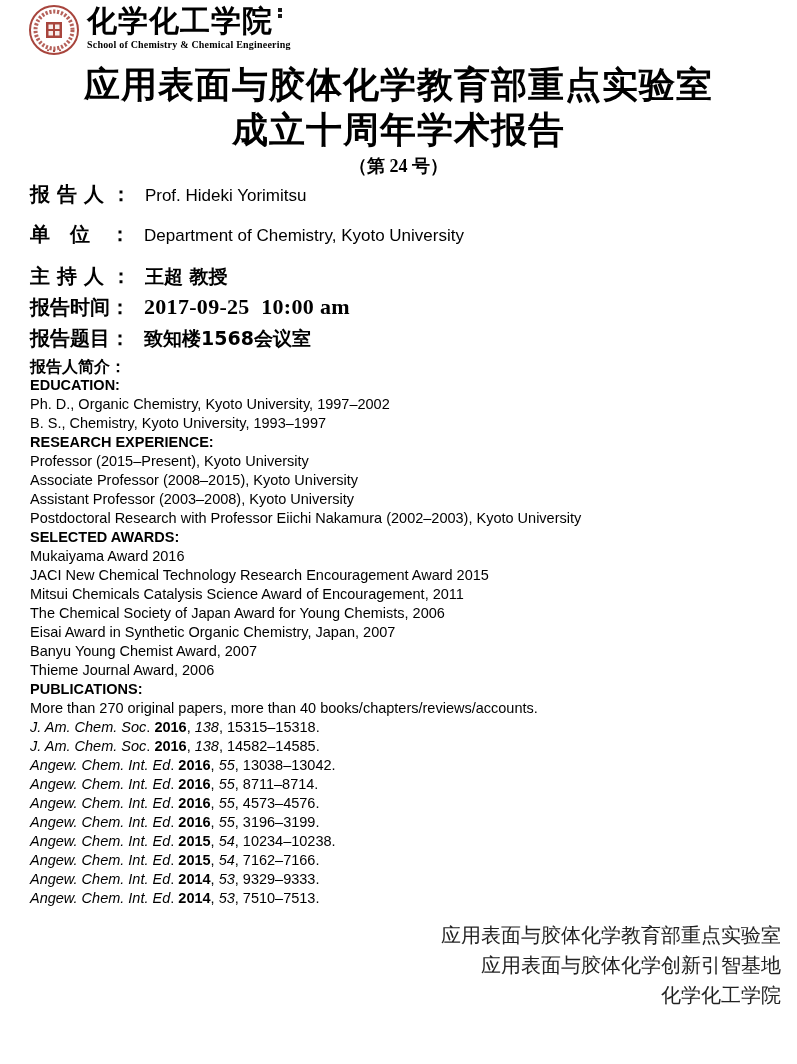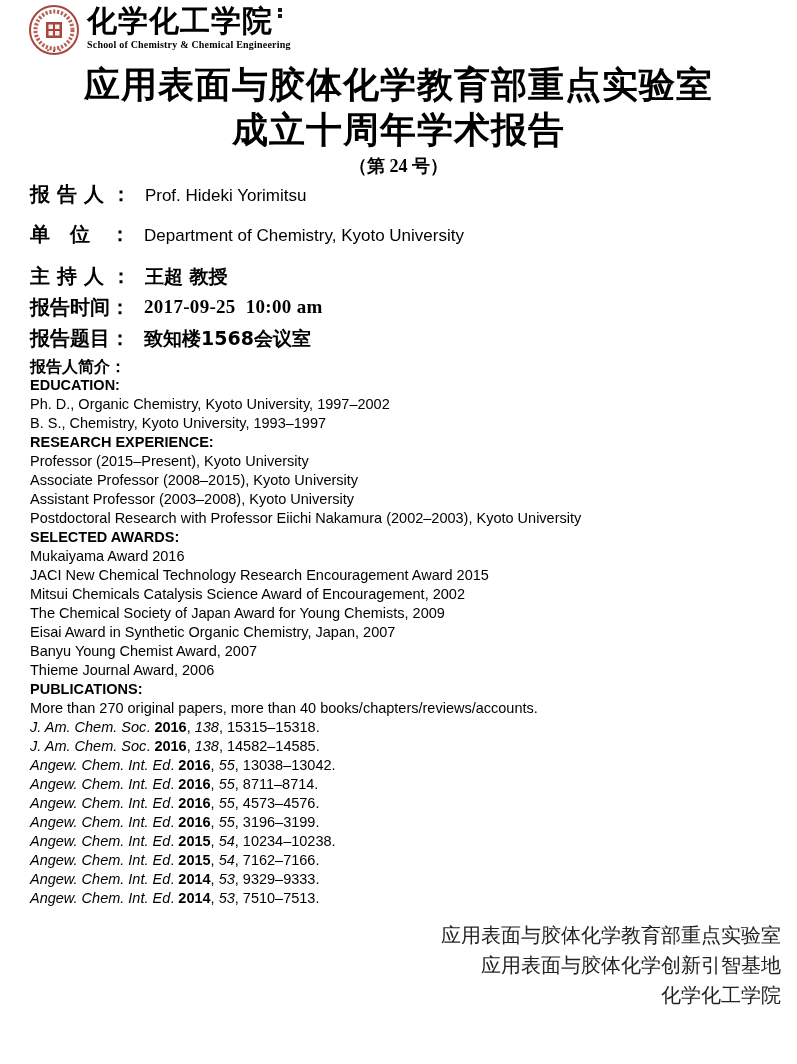--- a/index.html
+++ b/index.html
@@ -52,21 +52,21 @@
   .m12{margin-bottom:12px;}
   .m5{margin-bottom:5px;align-items:center;}
   .field-label{
     flex:0 0 100px;font-weight:bold;font-size:20px;
     white-space:pre;font-family:"DejaVu Sans", sans-serif;
   }
   .field-value{margin-left:14px;white-space:pre-wrap;}
   .v-title{font-weight:bold;font-size:15.5px;}
   .v-plain{font-size:17px;}
   .v-cjk{font-weight:bold;font-size:19px;font-family:"DejaVu Sans", sans-serif;}
-  .v-serif{font-weight:bold;font-size:19px;font-family:"Liberation Serif", serif;letter-spacing:0.3px;}
+  .v-serif{font-weight:bold;font-size:22px;font-family:"Liberation Serif", serif;letter-spacing:0.3px;}
   
   .bio{padding:0 30px;margin-top:6px;font-size:14.5px;}
   .bio-heading{
     font-weight:bold;font-size:16px;line-height:19px;
     font-family:"DejaVu Sans", sans-serif;
   }
   .line{line-height:19px;white-space:pre-wrap;}
   .b{font-weight:bold;}
   
   .footer{
@@ -134,22 +134,22 @@
     <div class="line">Ph. D., Organic Chemistry, Kyoto University, 1997–2002</div>
     <div class="line">B. S., Chemistry, Kyoto University, 1993–1997</div>
     <div class="line b">RESEARCH EXPERIENCE:</div>
     <div class="line">Professor (2015–Present), Kyoto University</div>
     <div class="line">Associate Professor (2008–2015), Kyoto University</div>
     <div class="line">Assistant Professor (2003–2008), Kyoto University</div>
     <div class="line">Postdoctoral Research with Professor Eiichi Nakamura (2002–2003), Kyoto University</div>
     <div class="line b">SELECTED AWARDS:</div>
     <div class="line">Mukaiyama Award 2016</div>
     <div class="line">JACI New Chemical Technology Research Encouragement Award 2015</div>
-    <div class="line">Mitsui Chemicals Catalysis Science Award of Encouragement, 2002</div>
-    <div class="line">The Chemical Society of Japan Award for Young Chemists, 2009</div>
+    <div class="line">Mitsui Chemicals Catalysis Science Award of Encouragement, 2011</div>
+    <div class="line">The Chemical Society of Japan Award for Young Chemists, 2006</div>
     <div class="line">Eisai Award in Synthetic Organic Chemistry, Japan, 2007</div>
     <div class="line">Banyu Young Chemist Award, 2007</div>
     <div class="line">Thieme Journal Award, 2006</div>
     <div class="line b">PUBLICATIONS:</div>
     <div class="line">More than 270 original papers, more than 40 books/chapters/reviews/accounts.</div>
 
     <div class="line"><span style="font-style: italic;">J. Am. Chem. Soc</span><span>. </span><span style="font-weight: bold;">2016</span><span>, </span><span style="font-style: italic;">138</span><span>, 15315–15318.</span></div>
     <div class="line"><span style="font-style: italic;">J. Am. Chem. Soc</span><span>. </span><span style="font-weight: bold;">2016</span><span>, </span><span style="font-style: italic;">138</span><span>, 14582–14585.</span></div>
     <div class="line"><span style="font-style: italic;">Angew. Chem. Int. Ed</span><span>. </span><span style="font-weight: bold;">2016</span><span>, </span><span style="font-style: italic;">55</span><span>, 13038–13042.</span></div>
     <div class="line"><span style="font-style: italic;">Angew. Chem. Int. Ed</span><span>. </span><span style="font-weight: bold;">2016</span><span>, </span><span style="font-style: italic;">55</span><span>, 8711–8714.</span></div>

